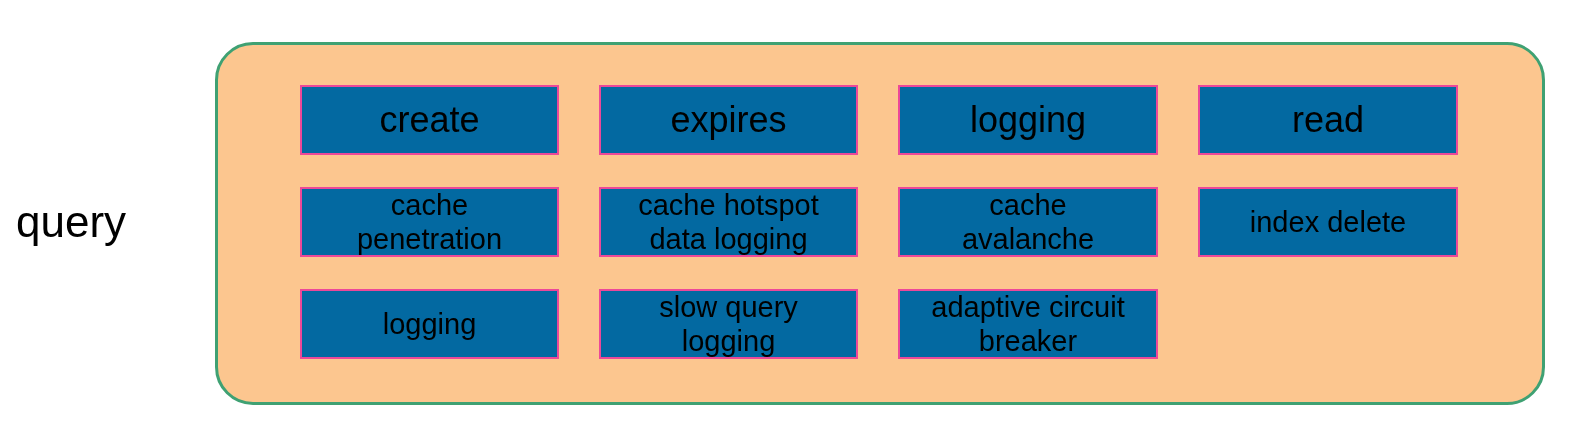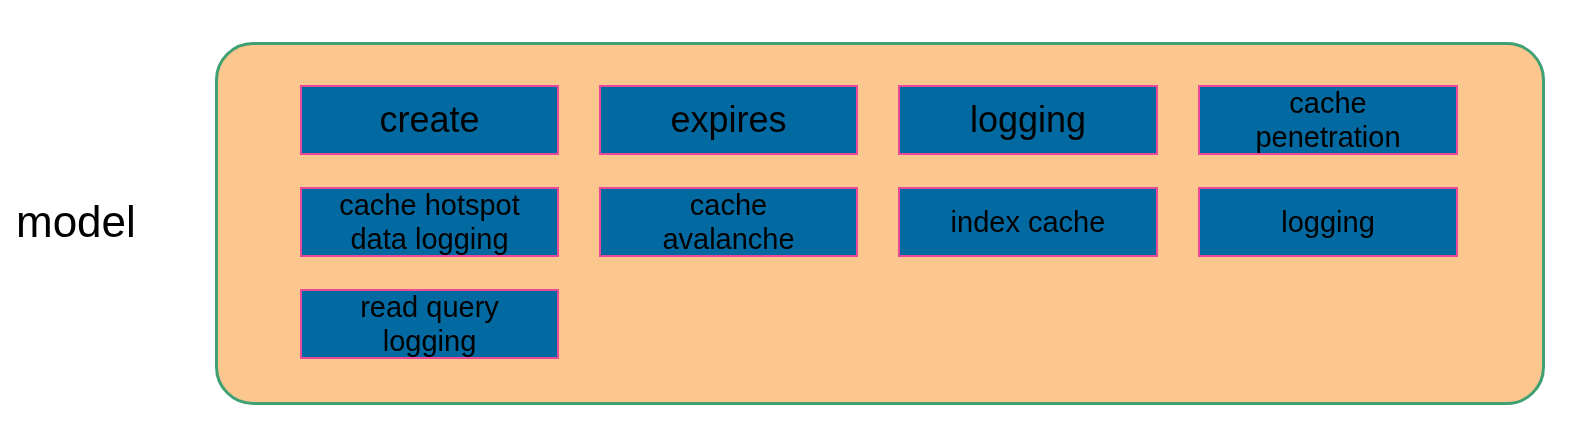--- a/index.html
+++ b/index.html
@@ -92,54 +92,61 @@
   .node-box.size-md .node-label {
     font-size: 29px;
     line-height: 34px;
   }
 </style>
 </head>
 <body>
 
 <div id="diagram-root">
 
-  <div class="group-label">model</div>
+  <div class="group-label">query</div>
 
   <div class="group-container"></div>
 
   <div class="node-grid">
 
     <div class="node-box size-lg">
       <span class="node-label">create</span>
     </div>
     <div class="node-box size-lg">
       <span class="node-label">expires</span>
     </div>
     <div class="node-box size-lg">
       <span class="node-label">logging</span>
+    </div>
+    <div class="node-box size-lg">
+      <span class="node-label">read</span>
     </div>
 
     <div class="node-box size-md">
       <span class="node-label">cache
 penetration</span>
     </div>
     <div class="node-box size-md">
       <span class="node-label">cache hotspot
 data logging</span>
     </div>
     <div class="node-box size-md">
       <span class="node-label">cache
 avalanche</span>
     </div>
     <div class="node-box size-md">
-      <span class="node-label">index cache</span>
+      <span class="node-label">index delete</span>
     </div>
 
     <div class="node-box size-md">
       <span class="node-label">logging</span>
     </div>
     <div class="node-box size-md">
-      <span class="node-label">read query
+      <span class="node-label">slow query
 logging</span>
+    </div>
+    <div class="node-box size-md">
+      <span class="node-label">adaptive circuit
+breaker</span>
     </div>
 
   </div>
 </div>
 
 </body></html>

